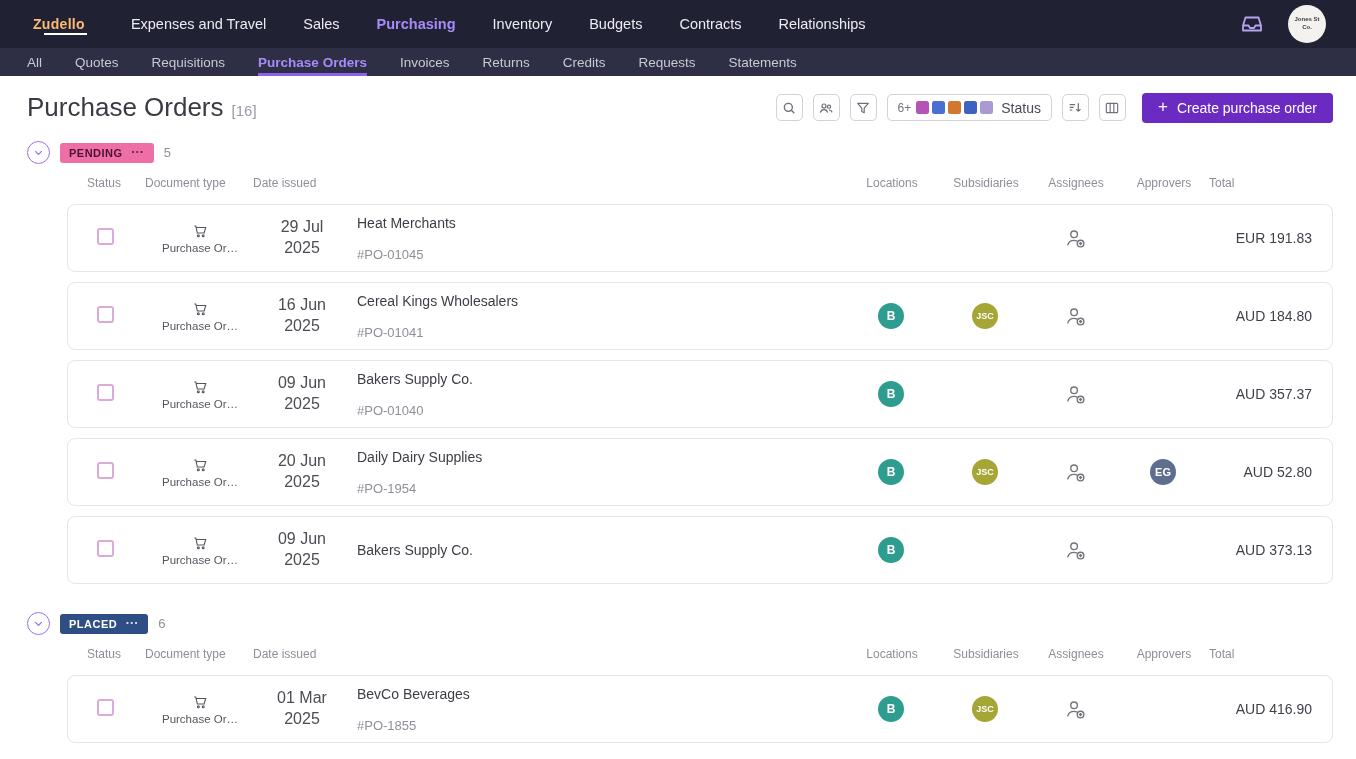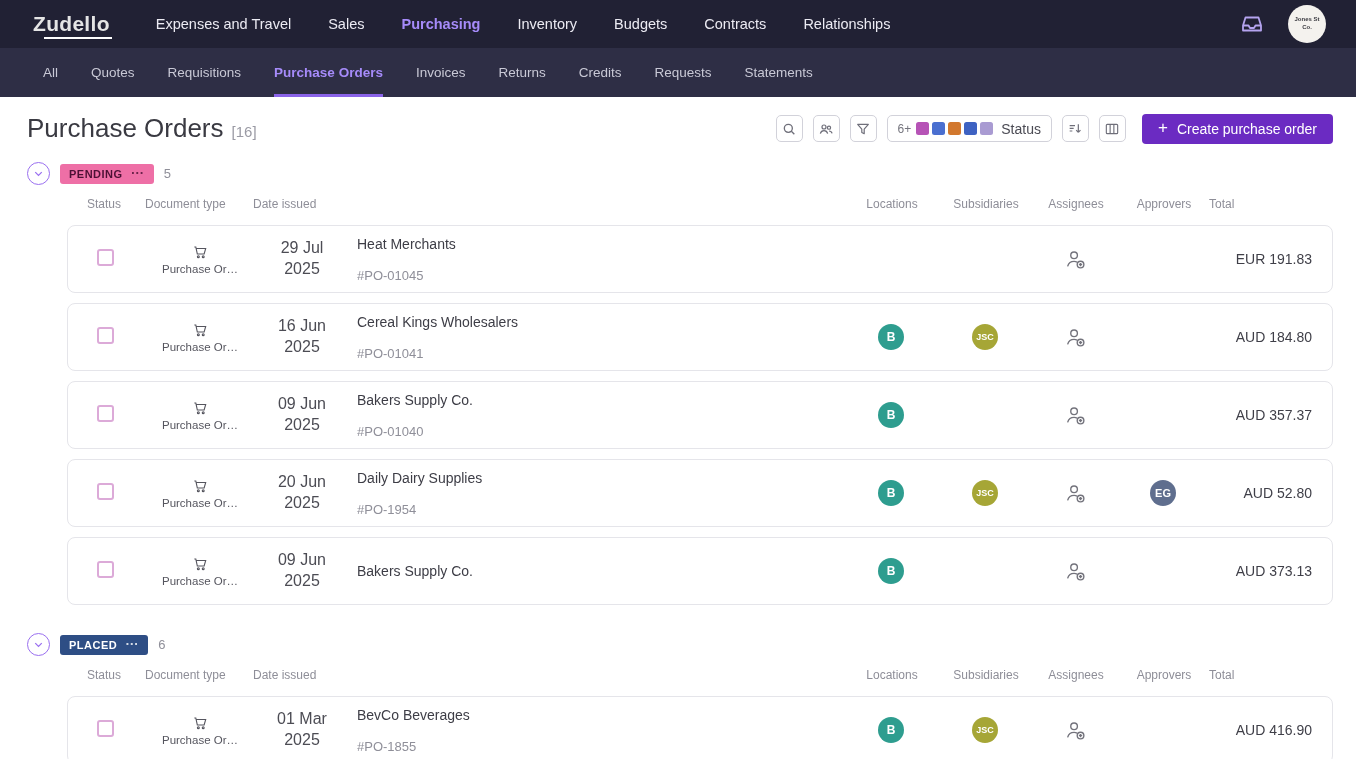--- a/index.html
+++ b/index.html
@@ -1,33 +1,33 @@
 <!DOCTYPE html>
 <html><head>
 <meta charset="utf-8">
 <style>
   * { box-sizing: border-box; margin: 0; padding: 0; }
   html,body { width:1356px; height:759px; overflow:hidden; background:#fff;
     font-family:"Liberation Sans", sans-serif; color:#3f3f48; }
 
   
   .topnav { height:48px; background:#212134; display:flex; align-items:center; padding:0 16px 0 33px; }
-  .logo { color:#e5e5e5; font-size:21px; font-weight:700; letter-spacing:.3px; position:relative; margin-right:46px; cursor:pointer; }
+  .logo { color:#fdba74; font-size:14px; font-weight:700; letter-spacing:.3px; position:relative; margin-right:46px; cursor:pointer; }
   .logo::after { content:""; position:absolute; left:11px; right:-2px; bottom:-3px; height:2px; background:#fff; }
   .topnav nav { display:flex; gap:37px; }
   .nav-item { color:#ecebf3; font-size:14.5px; cursor:pointer; white-space:nowrap; }
   .nav-item.active { color:#a68bfa; font-weight:700; }
   .topnav-right { margin-left:auto; display:flex; align-items:center; gap:24px; padding-right:14px; }
   .inbox-btn { width:24px; height:24px; color:#b5a4ef; cursor:pointer; display:flex; align-items:center; }
   .avatar { width:38px; height:38px; border-radius:50%; background:#f4f2ee; color:#3a3a40;
     display:flex; align-items:center; justify-content:center; text-align:center;
     font-size:6px; font-weight:700; line-height:1.3; cursor:pointer; padding:4px; }
 
   
-  .subnav { height:49px; background:#2e2e45; display:flex; align-items:stretch; padding:0 43px; gap:33px; }
+  .subnav { height:28px; background:#2e2e45; display:flex; align-items:stretch; padding:0 27px; gap:33px; }
   .subnav-item { display:flex; align-items:center; color:#c9c9d6; font-size:13.5px; cursor:pointer;
     border-bottom:3px solid transparent; padding-top:3px; white-space:nowrap; }
   .subnav-item.active { color:#a68bfa; font-weight:600; border-bottom-color:#8a63e8; }
 
   
   main { padding:16px 23px 3px 27px; }
   .page-header { display:flex; align-items:center; justify-content:space-between; }
   h1 { font-size:26px; font-weight:500; color:#3a3a42; }
   .page-count { font-size:15px; color:#9a9aa4; font-weight:400; margin-left:8px; }
   .toolbar { display:flex; align-items:center; gap:10px; }

